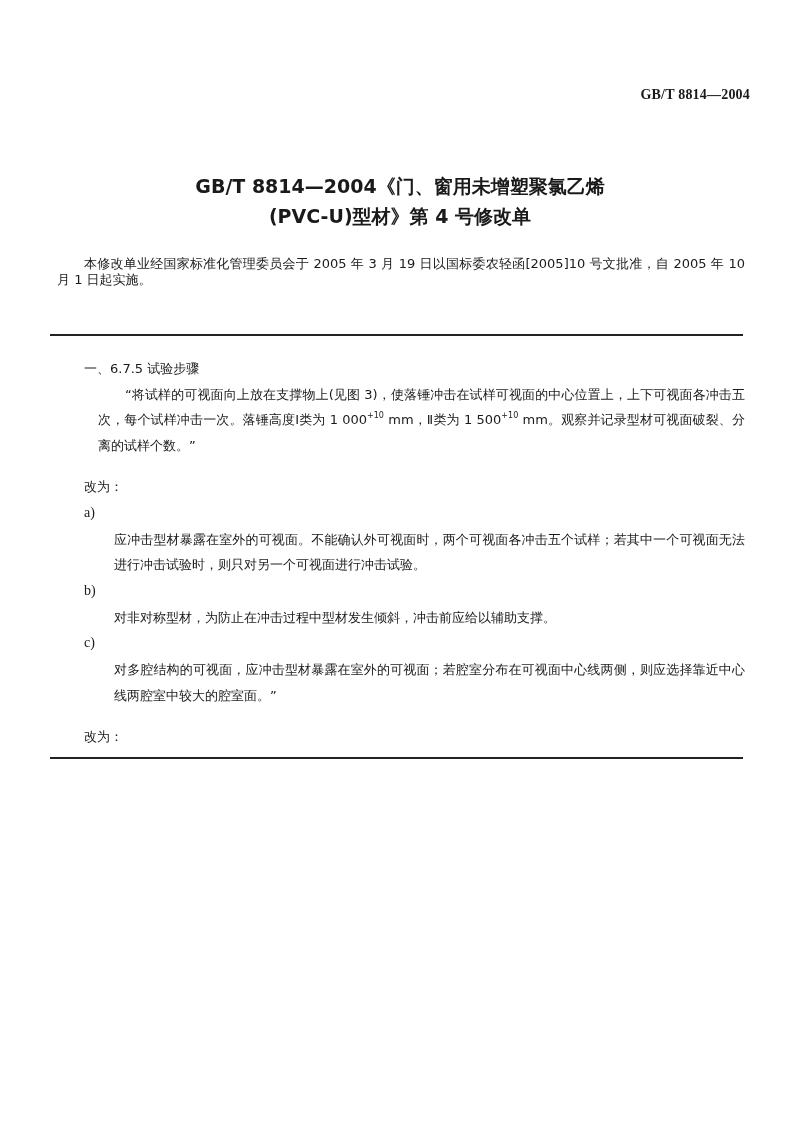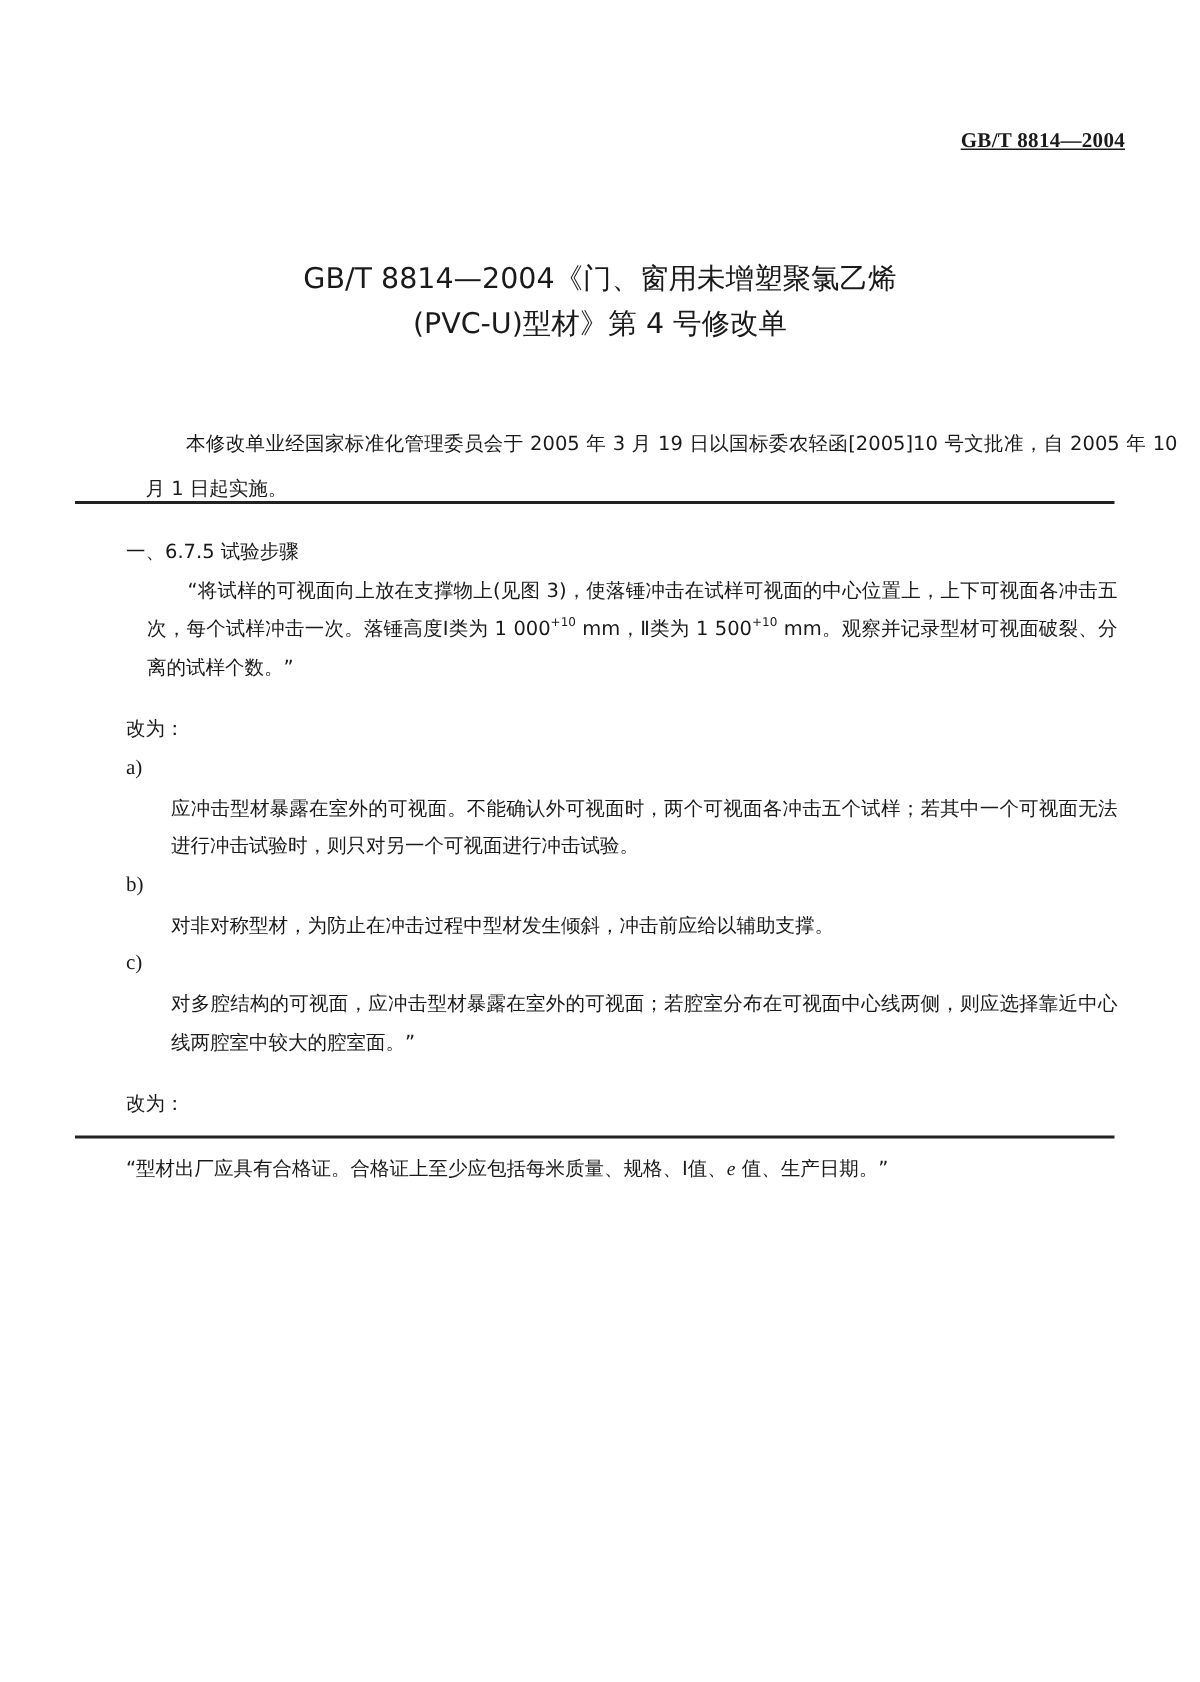--- a/index.html
+++ b/index.html
@@ -2,29 +2,29 @@
 <html><head>
 <meta charset="utf-8">
 <style>
   html, body { margin:0; padding:0; }
   body {
     width:800px; height:1121px; background:#ffffff; position:relative; overflow:hidden;
     color:#1a1a1a; font-family:"DejaVu Sans", "Liberation Sans", sans-serif;
   }
   .header-code {
     position:absolute; top:87px; right:50px; font-size:14px; font-weight:bold;
-    font-family:"Liberation Serif", serif; letter-spacing:0.2px;text-decoration:underline;
+    font-family:"Liberation Serif", serif; letter-spacing:0.2px;
   }
   .title {
     position:absolute; top:171px; left:0; width:800px; text-align:center;
-    font-size:19px; font-weight:normal; line-height:30px;
+    font-size:19px; font-weight:bold; line-height:30px;
   }
   .intro {
-    position:absolute; top:282px; left:57px; width:688px; font-size:13px; line-height:30px;
-    text-indent:27px; text-align:justify;margin-left:40px;
+    position:absolute; top:256px; left:57px; width:688px; font-size:13px; line-height:16px;
+    text-indent:27px; text-align:justify;
   }
   .rule { position:absolute; left:50px; width:693px; height:2px; background:#222; }
   .body {
     position:absolute; top:340px; left:57px; width:688px; font-size:13px; line-height:25.5px;
   }
   .p { margin:0; text-align:justify; }
   .ind { text-indent:27px;margin-left:41px; }
   .sec { padding-left:27px;margin-top:16px; }
   .item { display:flex; padding-left:27px; }
   .item .lbl { width:30px; flex:none; font-family:"Liberation Serif", serif; font-size:14px; }
@@ -56,16 +56,15 @@
   </div>
   <div class="item">
     <span class="lbl">b)</span>
     <span class="txt">对非对称型材，为防止在冲击过程中型材发生倾斜，冲击前应给以辅助支撑。</span>
   </div>
   <div class="item">
     <span class="lbl">c)</span>
     <span class="txt">对多腔结构的可视面，应冲击型材暴露在室外的可视面；若腔室分布在可视面中心线两侧，则应选择靠近中心线两腔室中较大的腔室面。”</span>
   </div>
   <p class="p sec">改为：</p>
-  <p class="p sec"><span>“型材出厂应具有合格证。合格证上至少应包括每米质量、规格、Ⅰ值、</span><span class="ital">e</span><span> 值、生产日期。”</span></p>
 </div>
 
 <div class="rule" style="top:757px;"></div>
 
 </body></html>

